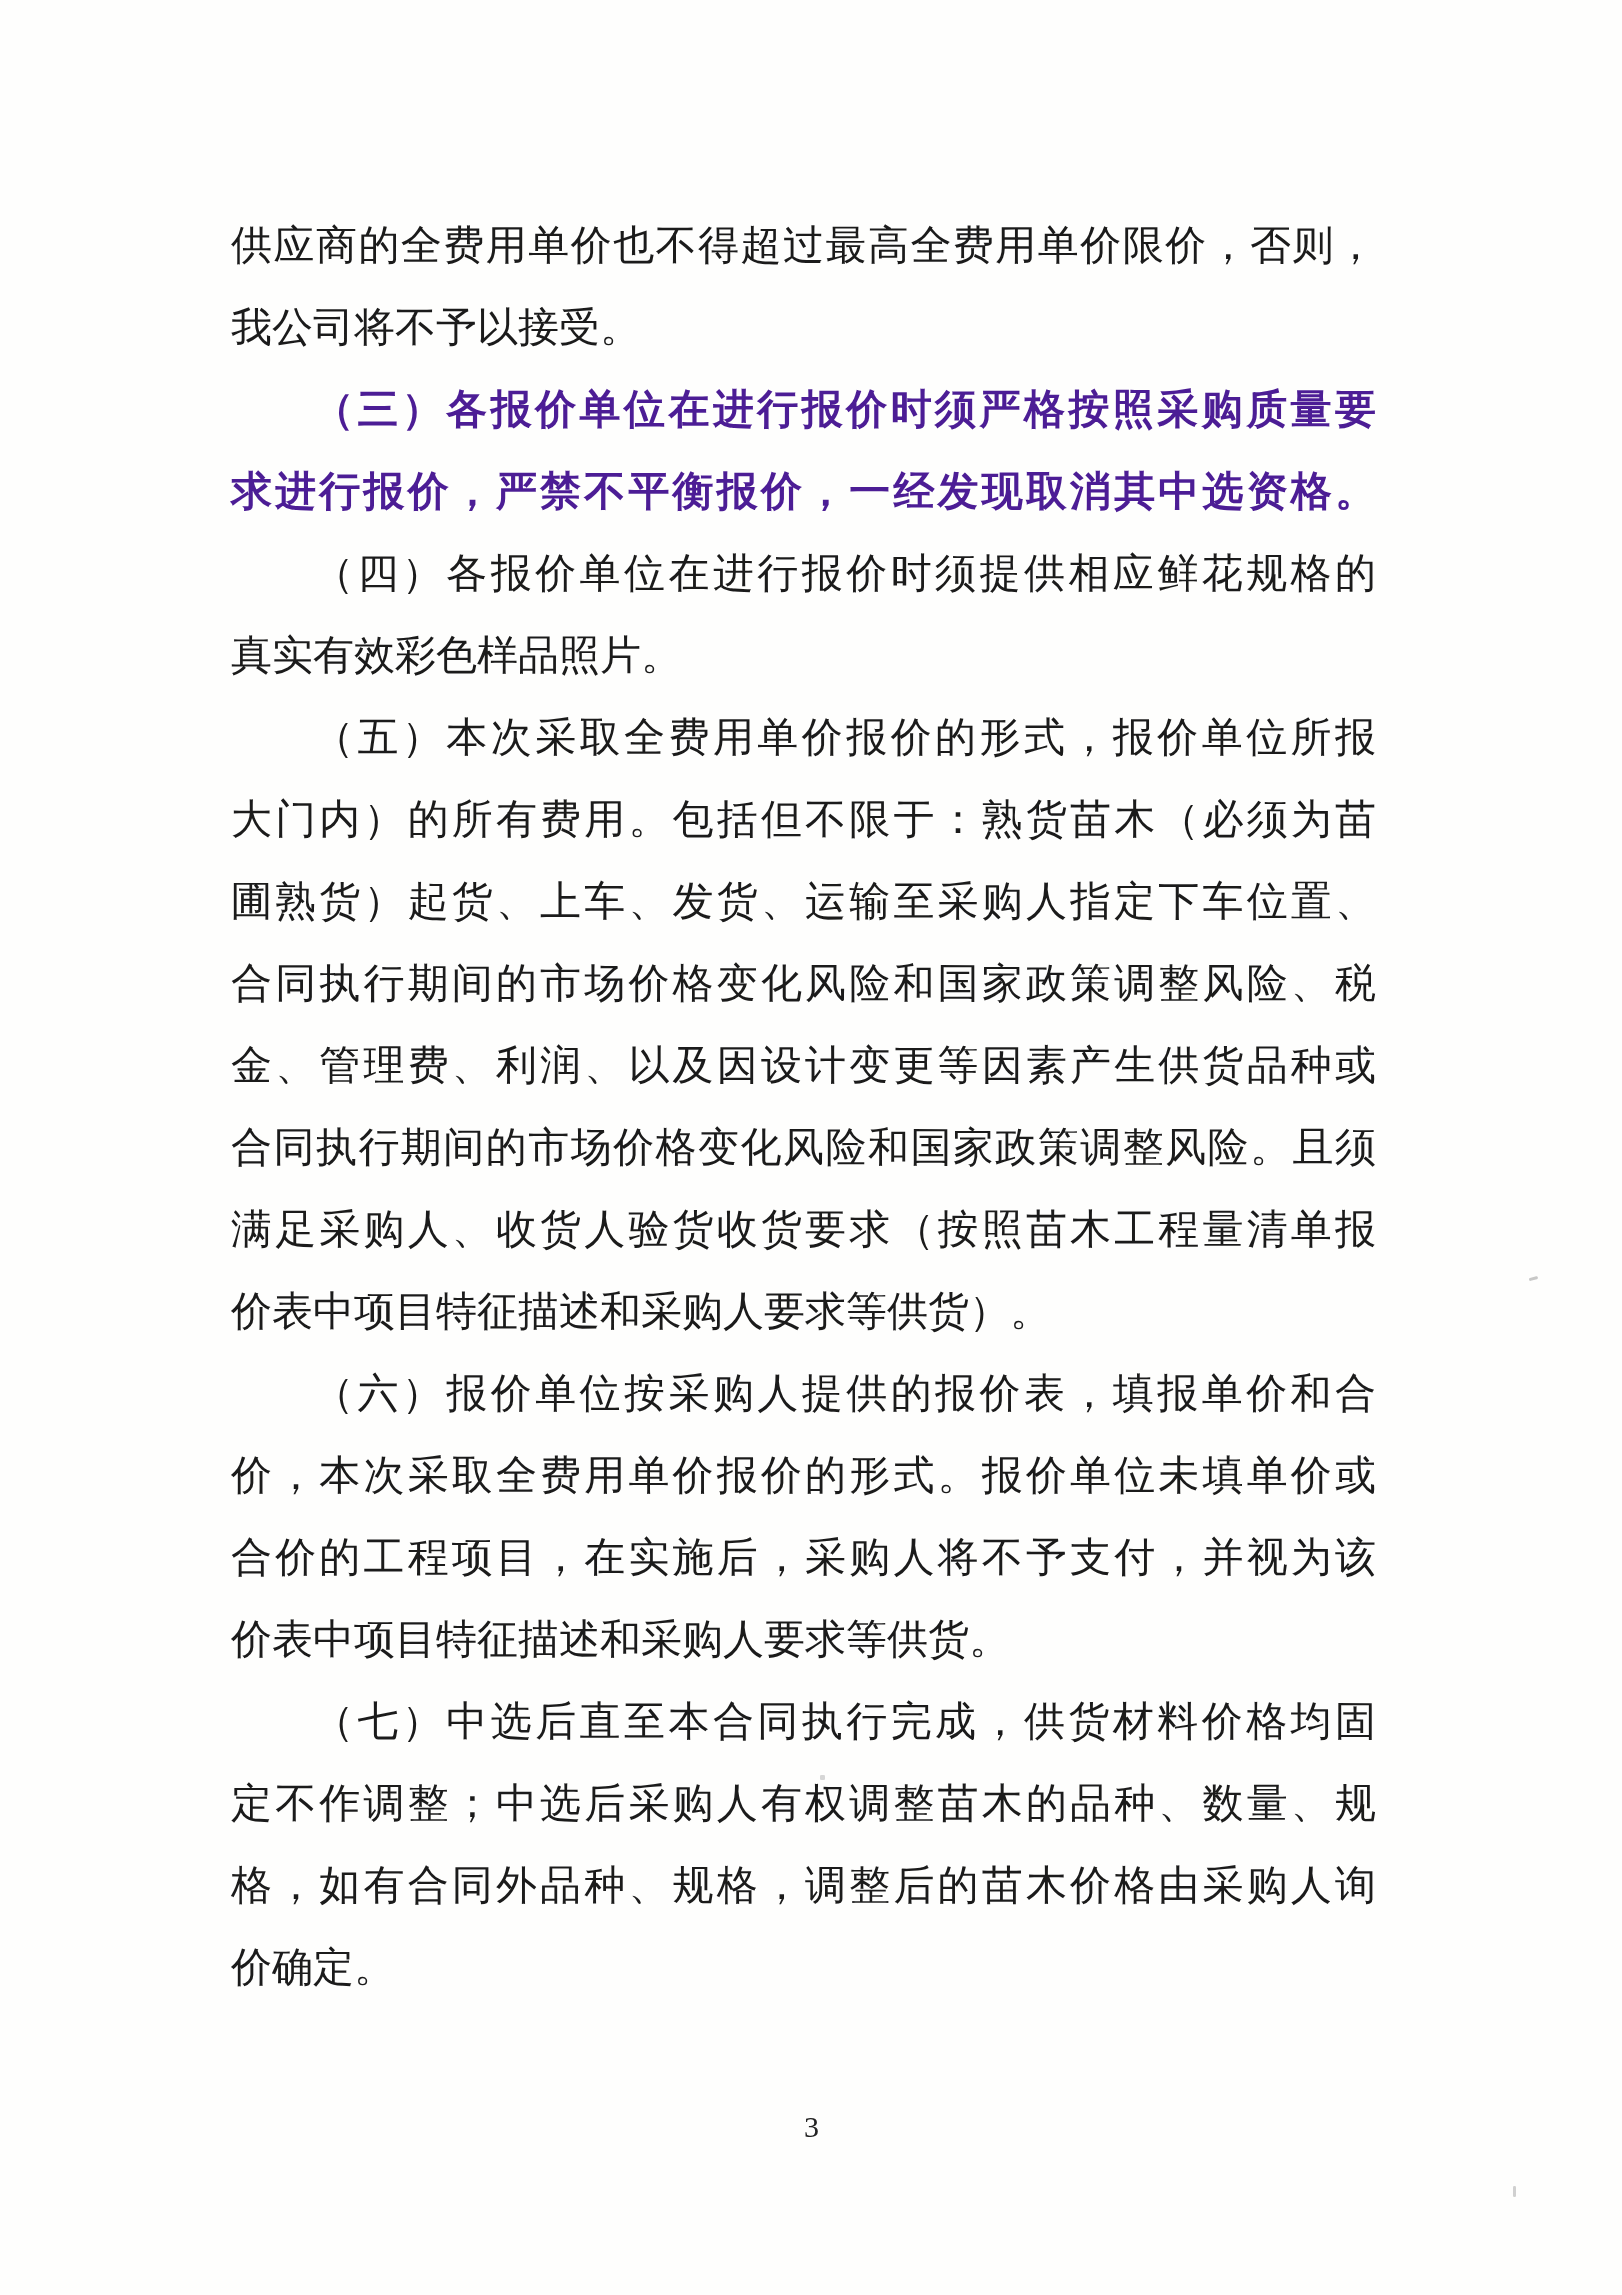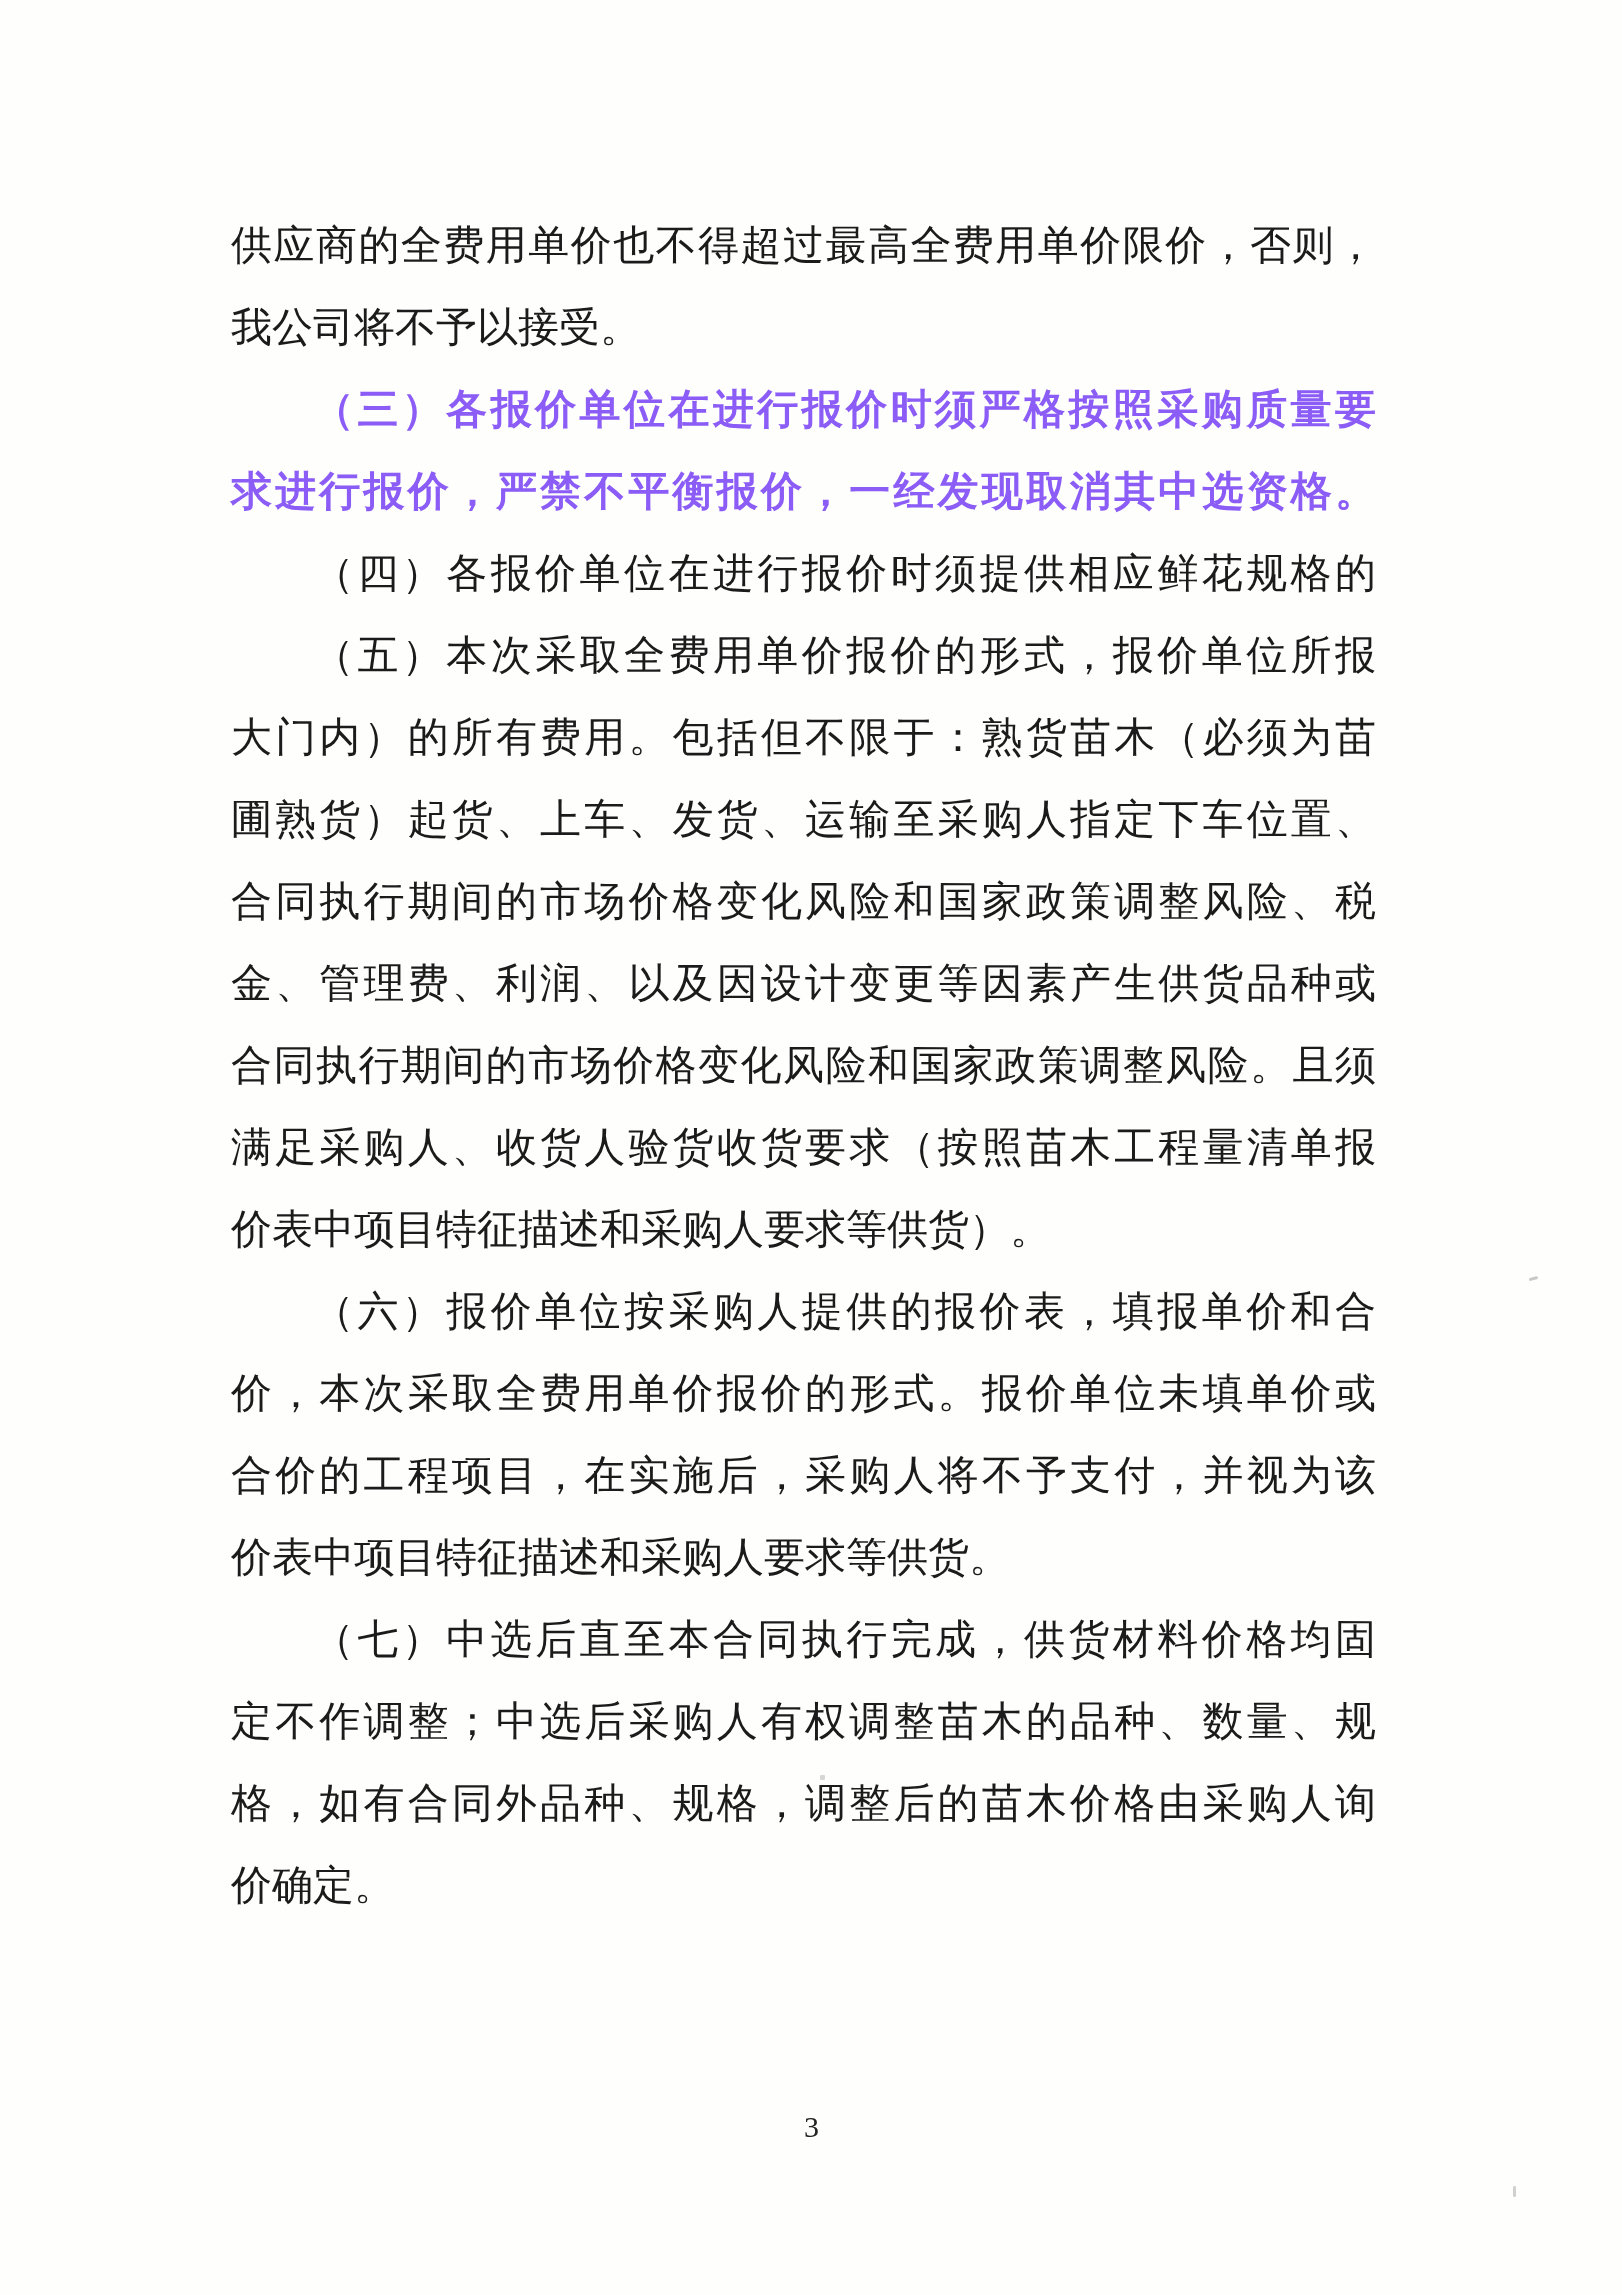--- a/index.html
+++ b/index.html
@@ -37,21 +37,21 @@
     -moz-text-align-last: justify;
   }
   .line-end {
     text-align-last: left;
   }
   .indent .line:first-child {
     padding-left: 82px;
   }
   .bold .line {
     font-weight: bold;
-    color: #8b5cf6;
+    color: #4c1d95;
   }
   .page-num {
     position: absolute;
     top: 2108px;
     left: 0;
     width: 100%;
     text-align: center;
     font-size: 30px;
     line-height: 37px;
     color: #222;
@@ -75,20 +75,21 @@
       <div class="paragraph">
         <div class="line line-fill">供应商的全费用单价也不得超过最高全费用单价限价，否则，</div>
         <div class="line line-end">我公司将不予以接受。</div>
       </div>
       <div class="paragraph bold indent">
         <div class="line line-fill">（三）各报价单位在进行报价时须严格按照采购质量要</div>
         <div class="line line-fill">求进行报价，严禁不平衡报价，一经发现取消其中选资格。</div>
       </div>
       <div class="paragraph indent">
         <div class="line line-fill">（四）各报价单位在进行报价时须提供相应鲜花规格的</div>
+        <div class="line line-end">真实有效彩色样品照片。</div>
       </div>
       <div class="paragraph indent">
         <div class="line line-fill">（五）本次采取全费用单价报价的形式，报价单位所报</div>
         <div class="line line-fill">大门内）的所有费用。包括但不限于：熟货苗木（必须为苗</div>
         <div class="line line-fill">圃熟货）起货、上车、发货、运输至采购人指定下车位置、</div>
         <div class="line line-fill">合同执行期间的市场价格变化风险和国家政策调整风险、税</div>
         <div class="line line-fill">金、管理费、利润、以及因设计变更等因素产生供货品种或</div>
         <div class="line line-fill">合同执行期间的市场价格变化风险和国家政策调整风险。且须</div>
         <div class="line line-fill">满足采购人、收货人验货收货要求（按照苗木工程量清单报</div>
         <div class="line line-end">价表中项目特征描述和采购人要求等供货）。</div>

